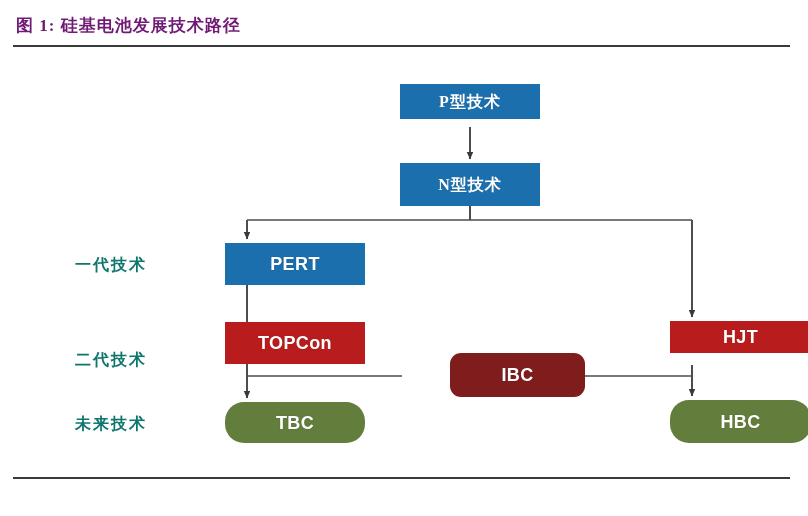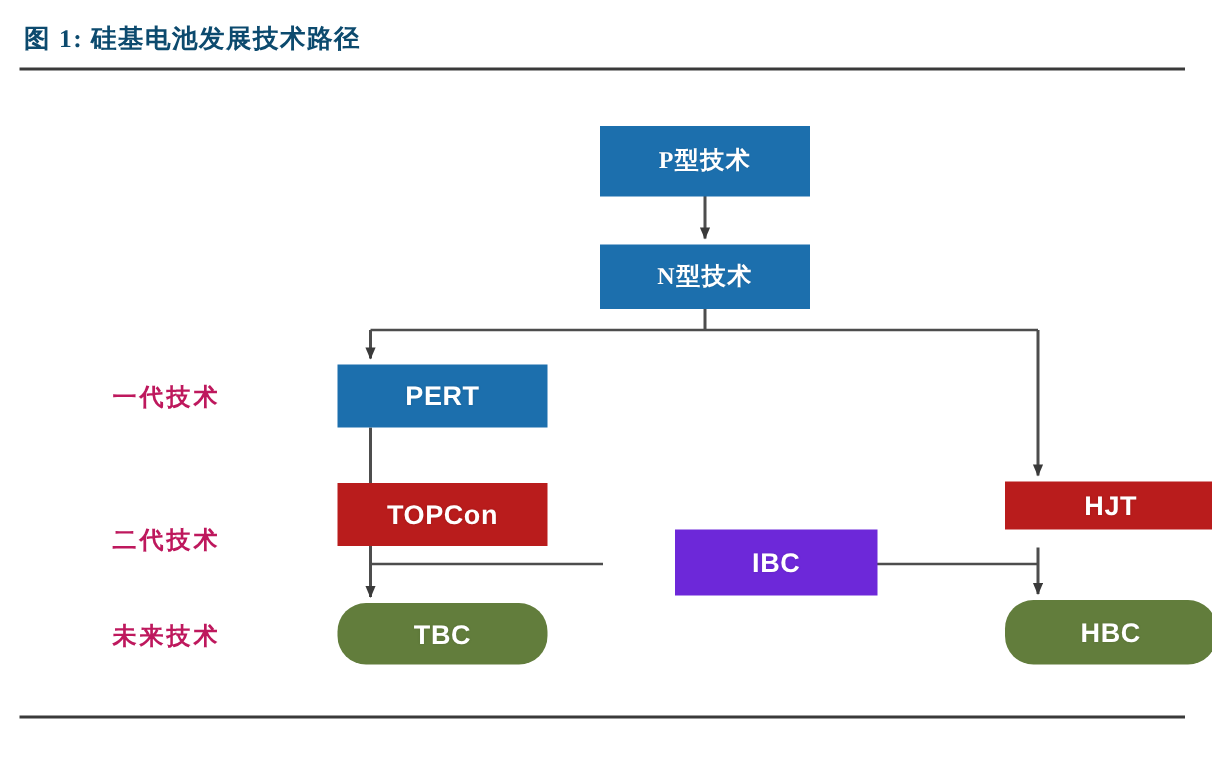--- a/index.html
+++ b/index.html
@@ -19,21 +19,21 @@
   }
 
   
   .fig-title {
     position: absolute;
     left: 16px;
     top: 14px;
     font-family: "Liberation Serif", serif;
     font-size: 17px;
     font-weight: bold;
-    color: #0c4a6e;
+    color: #701a75;
     letter-spacing: 1px;
     white-space: nowrap;
   }
   .rule {
     position: absolute;
     left: 13px;
     width: 777px;
     height: 0;
     border-top: 2px solid #3a3a3a;
   }
@@ -66,21 +66,21 @@
     color: #ffffff;
     font-weight: bold;
     text-align: center;
     box-sizing: border-box;
     line-height: 1;
     user-select: none;
   }
   .node.blue   { background: #1c6fad; }
   .node.orange { background: #b91c1c; }
   .node.green  { background: #627d3c; border-radius: 19px; }
-  .node.peach  { background: #6d28d9; }
+  .node.peach  { background: #7f1d1d; border-radius: 11px; }
 
   .node.cjk {
     font-family: "Liberation Serif", serif;
     font-size: 16px;
     letter-spacing: 1px;
     text-shadow: 0 0 1px rgba(0,0,0,.18);
   }
   .node.latin {
     font-family: "Liberation Sans", sans-serif;
     font-size: 18px;
@@ -88,21 +88,21 @@
     text-shadow: 0 0 2px rgba(0,0,0,.12);
     margin-left: 48px;
   }
 
   
   .row-label {
     position: absolute;
     font-family: "Liberation Serif", serif;
     font-size: 16px;
     font-weight: bold;
-    color: #be185d;
+    color: #0f766e;
     letter-spacing: 2px;
     white-space: nowrap;
     text-align: left;
   }
 </style>
 </head>
 <body>
 
 <div id="page">
 
@@ -137,21 +137,21 @@
 
       <path d="M402,330 L247,330" stroke="#4d4d4d" stroke-width="1.6" fill="none"></path>
 
       <path d="M537,330 L692,330" stroke="#4d4d4d" stroke-width="1.6" fill="none"></path>
     </svg>
 
     <div class="row-label" style="left:75px; top:209px;">一代技术</div>
     <div class="row-label" style="left:75px; top:304px;">二代技术</div>
     <div class="row-label" style="left:75px; top:368px;">未来技术</div>
 
-    <div class="node blue cjk" style="left:400px; top:38px; width:140px; height:47px;">P型技术</div>
+    <div class="node blue cjk" style="left:400px; top:38px; width:140px; height:35px;">P型技术</div>
 
     <div class="node blue cjk" style="left:400px; top:117px; width:140px; height:43px;text-align:center;">N型技术</div>
 
     <div class="node blue latin" style="left:177px; top:197px; width:140px; height:42px;">PERT</div>
 
     <div class="node orange latin" style="left:177px; top:276px; width:140px; height:42px;">TOPCon</div>
 
     <div class="node green latin" style="left:177px; top:356px; width:140px; height:41px;">TBC</div>
 
     <div class="node orange latin" style="left:622px; top:275px; width:141px; height:32px;">HJT</div>

